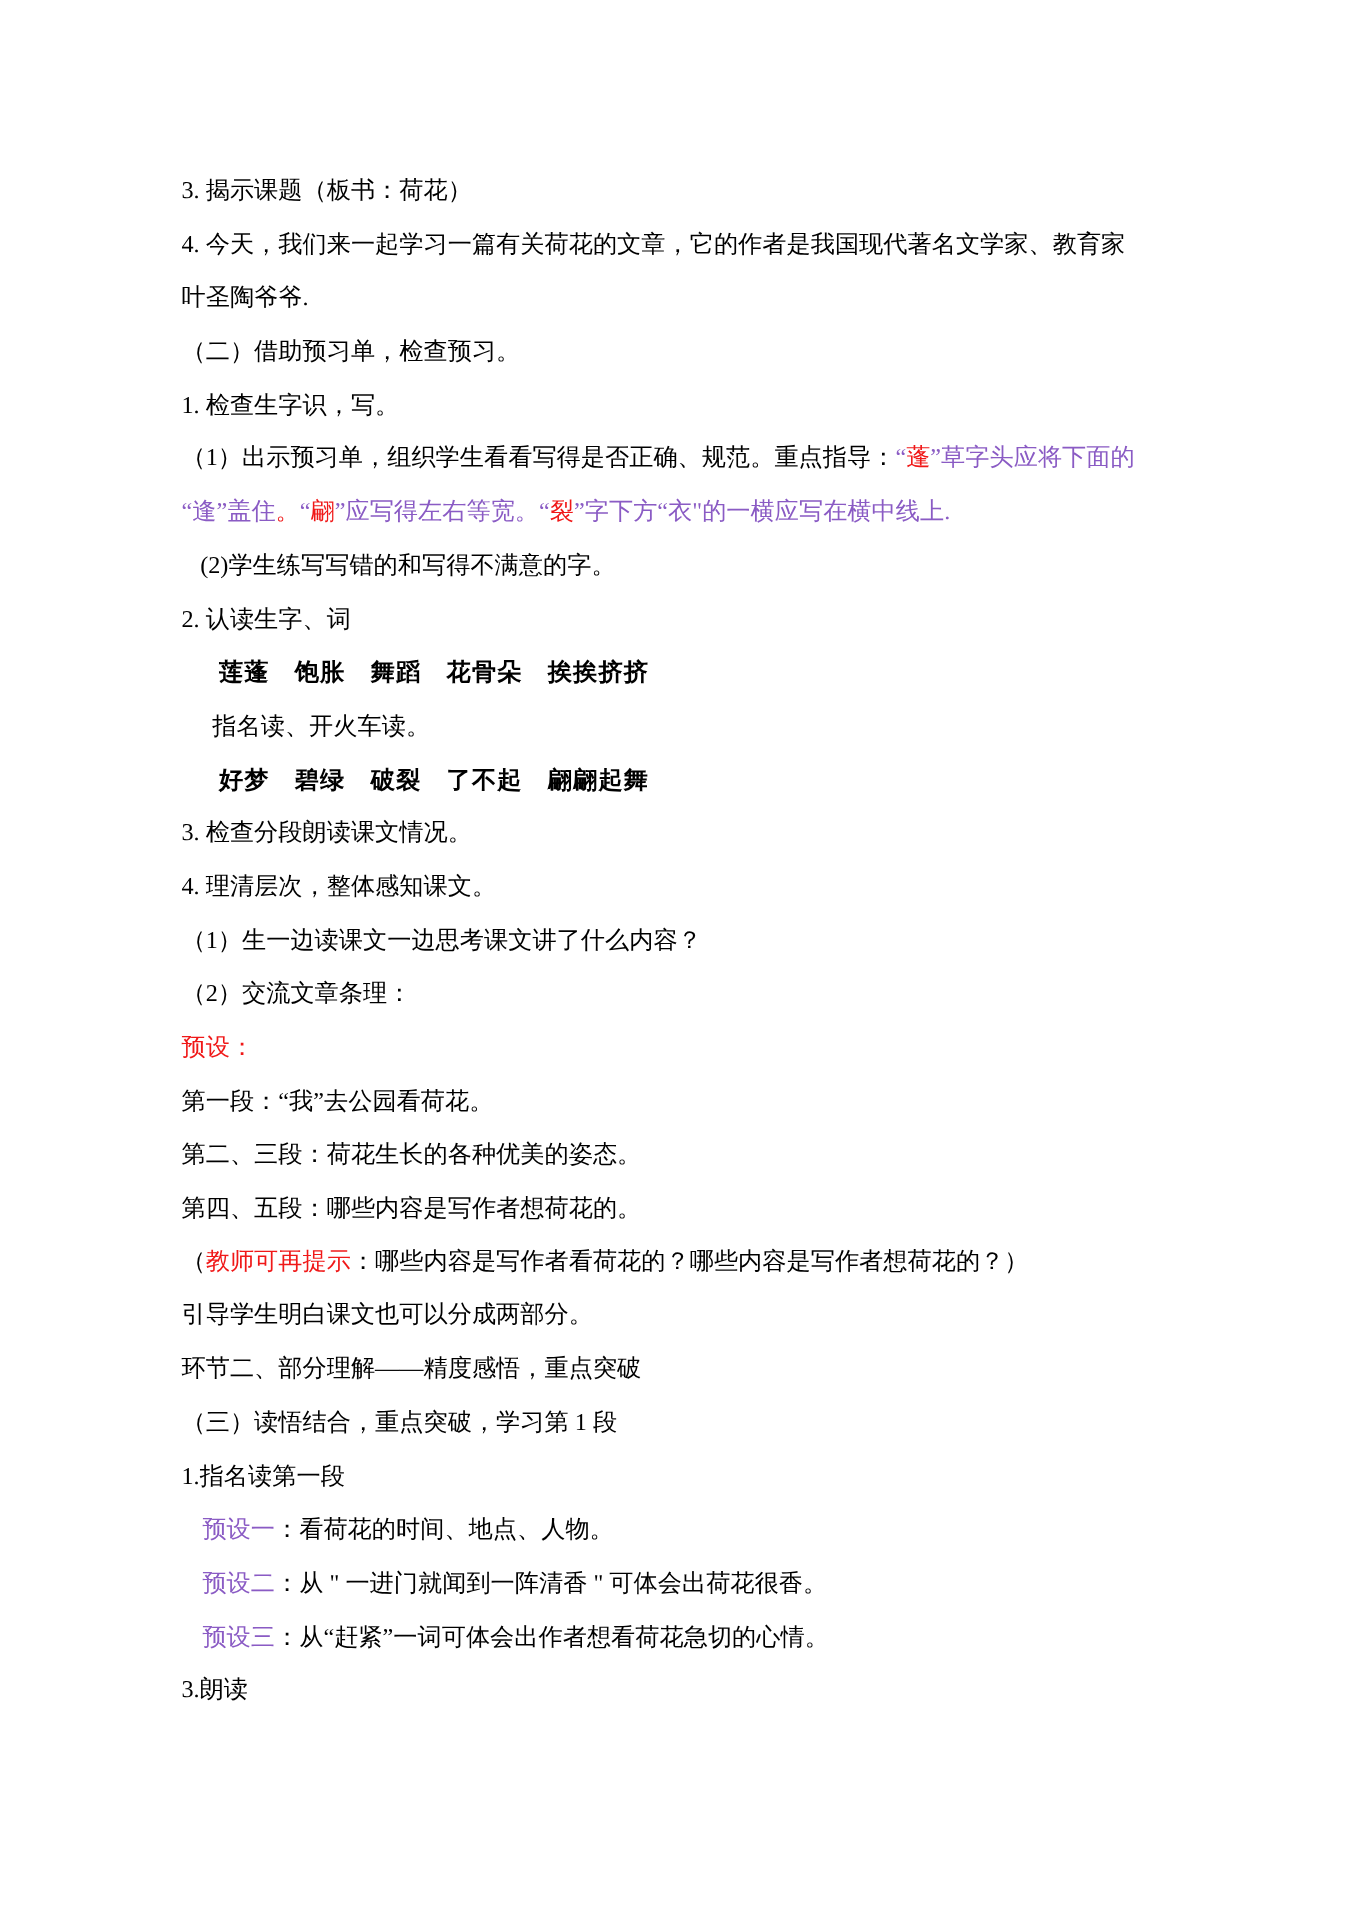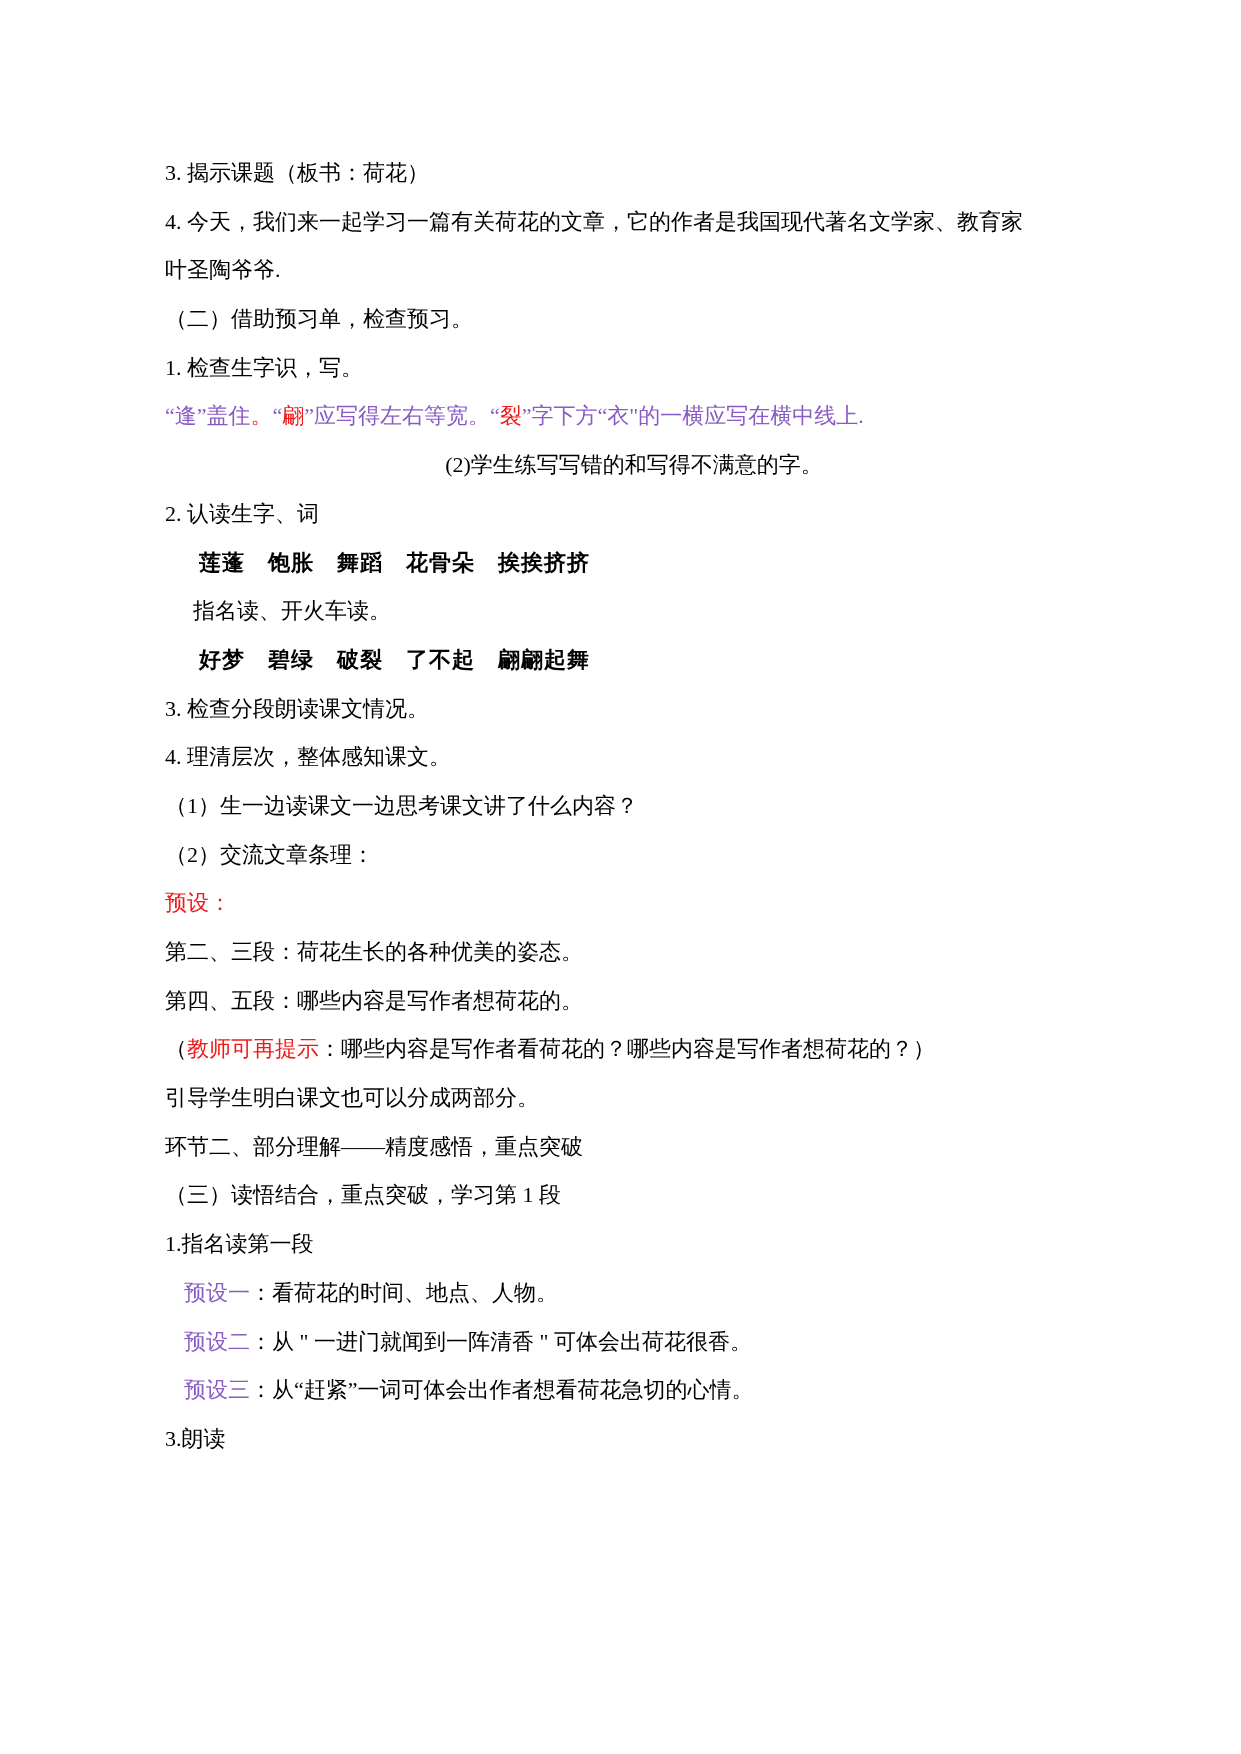--- a/index.html
+++ b/index.html
@@ -21,50 +21,52 @@
   }
   .ln {
     margin: 0;
     height: 48.7px;
     line-height: 48.7px;
     white-space: nowrap;
   }
   .bold { font-weight: bold; letter-spacing: 1px; }
   .red { color: #f01818; }
   .purple { color: #8a5bc4; }
-  .ind-a { margin-left: 17px; text-align: center; }  
+  .ind-a { margin-left: 17px; }  
   .ind-b { margin-left: 34px; }  
   .ind-c { margin-left: 28px; }  
   .ind-d { margin-left: 19px; }  
   .seg { display: inline; }
 </style>
 </head>
 <body>
 
 <div class="page">
 
   <p class="ln">3. 揭示课题（板书：荷花）</p>
   <p class="ln">4. 今天，我们来一起学习一篇有关荷花的文章，它的作者是我国现代著名文学家、教育家</p>
   <p class="ln">叶圣陶爷爷.</p>
   <p class="ln">（二）借助预习单，检查预习。</p>
   <p class="ln">1. 检查生字识，写。</p>
 
+  <p class="ln"><span class="seg">（1）出示预习单，组织学生看看写得是否正确、规范。重点指导：</span><span class="seg purple">“</span><span class="seg red">蓬</span><span class="seg purple">”草字头应将下面的</span></p>
 
   <p class="ln"><span class="seg purple">“逢”盖住</span><span class="seg red">。</span><span class="seg purple">“</span><span class="seg red">翩</span><span class="seg purple">”应写得左右等宽。“</span><span class="seg red">裂</span><span class="seg purple">”字下方“衣"的一横应写在横中线上.</span></p>
 
   <p class="ln ind-a">(2)学生练写写错的和写得不满意的字。</p>
   <p class="ln">2. 认读生字、词</p>
   <p class="ln bold ind-b">莲蓬　饱胀　舞蹈　花骨朵　挨挨挤挤</p>
   <p class="ln ind-c">指名读、开火车读。</p>
   <p class="ln bold ind-b">好梦　碧绿　破裂　了不起　翩翩起舞</p>
   <p class="ln">3. 检查分段朗读课文情况。</p>
   <p class="ln">4. 理清层次，整体感知课文。</p>
   <p class="ln">（1）生一边读课文一边思考课文讲了什么内容？</p>
   <p class="ln">（2）交流文章条理：</p>
   <p class="ln red">预设：</p>
+  <p class="ln">第一段：“我”去公园看荷花。</p>
   <p class="ln">第二、三段：荷花生长的各种优美的姿态。</p>
   <p class="ln">第四、五段：哪些内容是写作者想荷花的。</p>
 
   <p class="ln"><span class="seg">（</span><span class="seg red">教师可再提示</span><span class="seg">：哪些内容是写作者看荷花的？哪些内容是写作者想荷花的？）</span></p>
 
   <p class="ln">引导学生明白课文也可以分成两部分。</p>
   <p class="ln">环节二、部分理解——精度感悟，重点突破</p>
   <p class="ln">（三）读悟结合，重点突破，学习第 1 段</p>
   <p class="ln">1.指名读第一段</p>
 

